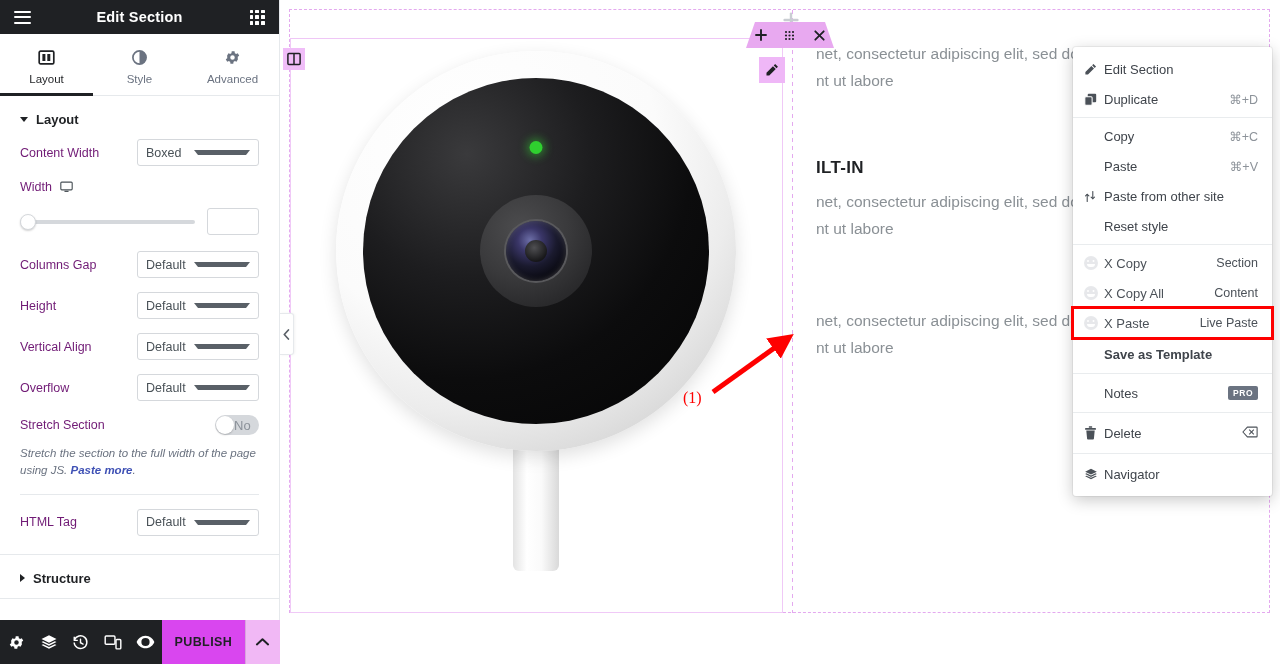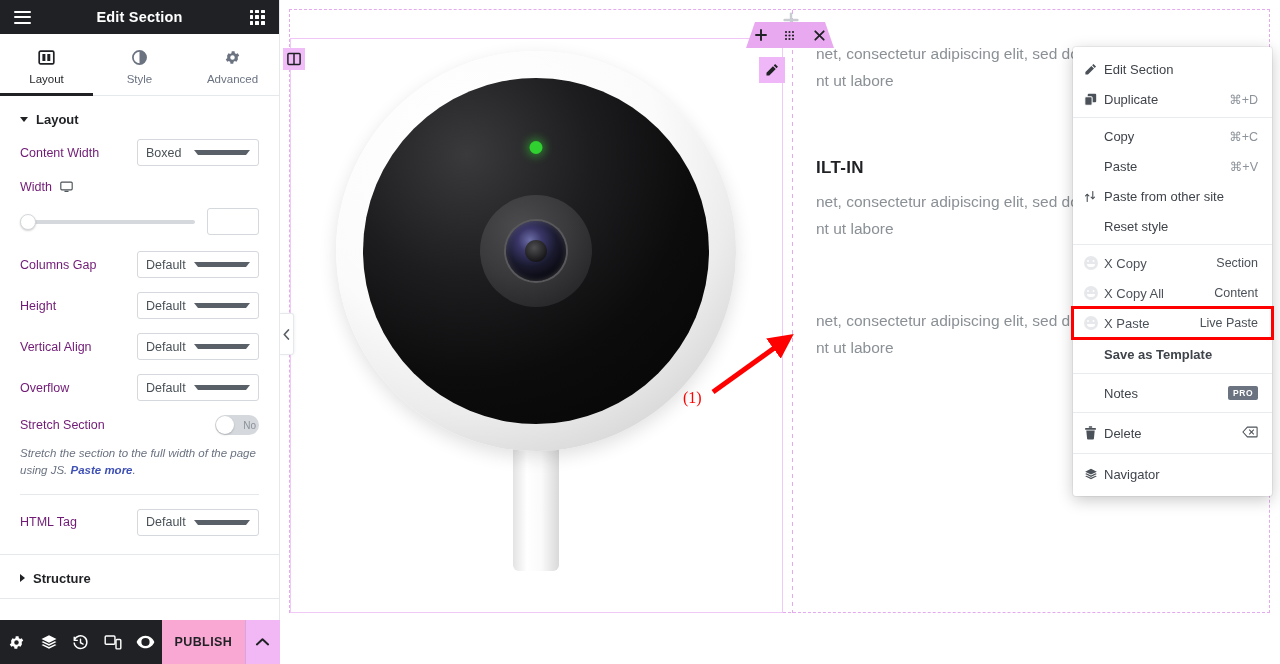--- a/index.html
+++ b/index.html
@@ -77,38 +77,38 @@
     border-radius: 50%; background: #fff; border: 1px solid #d5d8dc;
     box-shadow: 0 1px 2px rgba(0,0,0,.18);
   }
   .num-input { width: 52px; height: 27px; border: 1px solid #d5d8dc; border-radius: 3px; background: #fff; }
 
   .switch {
     width: 44px; height: 20px; border-radius: 10px; background: #d5d8dc;
     display: flex; align-items: center; cursor: pointer; position: relative;
   }
   .switch .sknob { width: 18px; height: 18px; border-radius: 50%; background: #fff; margin-left: 1px; box-shadow: 0 1px 2px rgba(0,0,0,.2); }
-  .switch .slbl { flex: 1; text-align: right; font-size: 10px; color: #8b9199; padding-right: 3px; }
+  .switch .slbl { flex: 1; text-align: left; font-size: 13px; color: #8b9199; padding-right: 3px; }
 
   .desc {
     padding: 0 20px 14px; font-size: 11.5px; line-height: 1.5;
     color: #6b7381; font-style: italic;
   }
   .desc a { color: #3f51b5; font-weight: bold; text-decoration: none; font-style: italic; }
   .divider { height: 1px; background: #e6e9ec; margin: 0 20px 14px; }
   .divider-full { height: 1px; background: #e6e9ec; }
   .monitor-ico { width: 13px; height: 12px; }
 
   #panel-footer {
     position: absolute; left: 0; bottom: 0; width: 280px; height: 44px;
     background: #1f2124; display: flex; align-items: center;
   }
   .foot-ico { width: 37px; height: 44px; display: flex; align-items: center; justify-content: center; cursor: pointer; }
   #publish-btn {
-    margin-left: auto; height: 44px; width: 95px; background: #f9a8d4;
+    margin-left: auto; height: 44px; width: 95px; background: #d946ef;
     display: flex; align-items: center; justify-content: center;
     font-size: 12.5px; font-weight: bold; color: #1f2124; letter-spacing: .4px;
     cursor: pointer;
   }
   #publish-arrow {
     height: 44px; width: 40px; background: #f1b8f5; display: flex;
     align-items: center; justify-content: center; cursor: pointer;
     border-left: 1px solid rgba(0,0,0,.10);
   }
 

